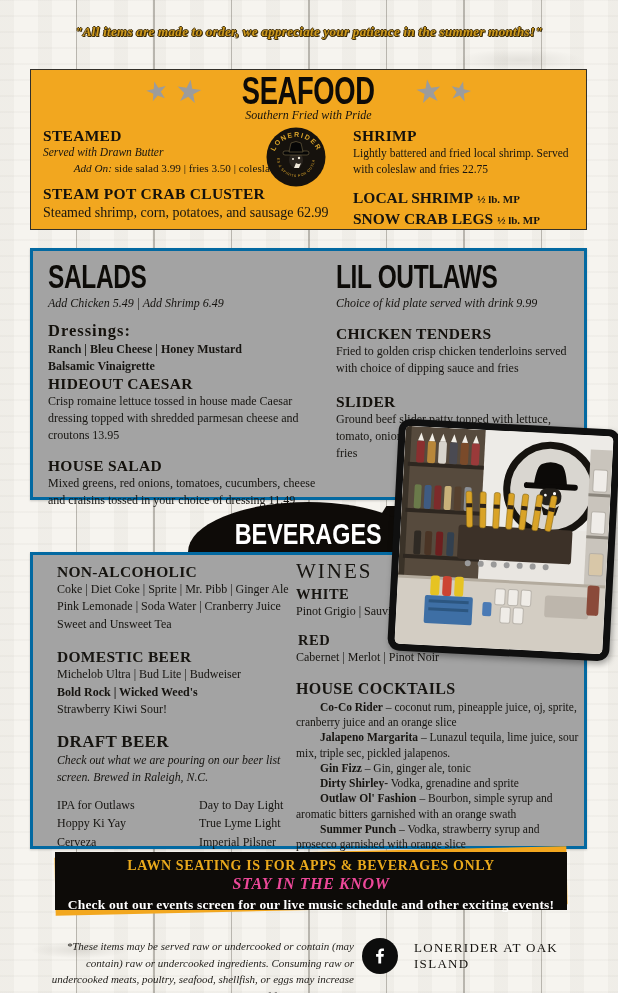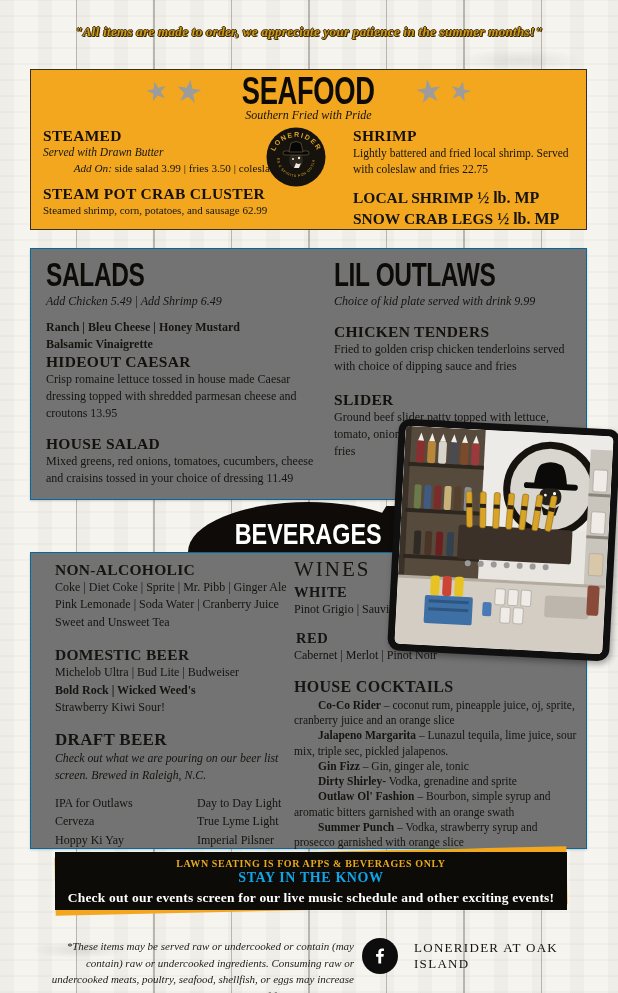--- a/index.html
+++ b/index.html
@@ -30,27 +30,27 @@
   .s2{font-size:31px;transform:rotate(8deg);margin-right:8px;}
   .s3{font-size:31px;transform:rotate(-8deg);margin-left:8px;}
   .s4{font-size:26px;transform:rotate(14deg);}
   .sea-title{font-size:38px;line-height:.9;transform:scaleX(.72);transform-origin:center;color:#0d0b08;}
   .sea-sub{font-style:italic;font-size:12px;margin-top:0;color:#14120e;}
   .col{position:absolute;box-sizing:border-box;}
   .sea-left{left:12px;top:57px;width:288px;}
   .sea-right{left:322px;top:57px;width:232px;}
   h3.mh{margin:0;font-size:15.5px;font-weight:700;letter-spacing:.3px;color:#14110c;}
   .note{font-style:italic;font-size:11.5px;line-height:1.35;}
-  .bd{font-size:11px;line-height:1.4;}
+  .bd{font-size:14px;line-height:1.4;}
   .nowrap{white-space:nowrap;text-align:center;}
   .gap9{height:9px;} .gap12{height:12px;}
-  .unit{font-size:16px;font-weight:700;}
+  .unit{font-size:11px;font-weight:700;}
   .logo{position:absolute;left:235px;top:57px;width:60px;height:60px;}
   
-  .card{position:absolute;background:#737373;border:1px solid #0369a1;box-sizing:border-box;box-shadow:0 1px 2px rgba(0,0,0,.18);}
+  .card{position:absolute;background:#a3a3a3;border:3px solid #0369a1;box-sizing:border-box;box-shadow:0 1px 2px rgba(0,0,0,.18);}
   .card1{left:30px;top:248px;width:557px;height:252px;}
   .card2{left:30px;top:552px;width:557px;height:297px;}
   .big-title{font-size:34px;line-height:1;transform-origin:left bottom;color:#0d0b08;}
   .sub-it{font-style:italic;font-size:12px;margin-top:3px;}
   .mitem{margin-top:10px;}
   .desc{font-size:12px;line-height:1.42;}
   .c1-left{left:15px;top:8px;width:282px;}
   .c1-right{left:303px;top:8px;width:248px;}
   
   .dome{position:absolute;left:188px;top:502px;width:240px;height:50px;background:#0e0b08;border-radius:50% 50% 0 0/100% 100% 0 0;z-index:3;}
@@ -67,22 +67,22 @@
   .wines-title{font-size:21px;font-weight:400;letter-spacing:2px;margin:0;}
   .wh{margin:2px 0 0;font-size:14.5px;font-weight:700;letter-spacing:.5px;}
   .ck{font-size:11.5px;line-height:1.33;}
   .ck .b{font-weight:700;margin-left:24px;}
   
   .photo{position:absolute;left:393px;top:424px;width:208px;height:218px;transform:rotate(3deg);border:7px solid #101010;border-radius:12px;overflow:hidden;z-index:5;background:#e7e4df;box-shadow:2px 3px 6px rgba(0,0,0,.35);}
   
   .banner{position:absolute;left:55px;top:849px;width:512px;height:64px;z-index:6;}
   .banner .yellow{position:absolute;inset:3px 0;background:#F2A71F;transform:rotate(-1.3deg);}
   .banner .black{position:absolute;inset:3px 0;background:#0d0b08;text-align:center;padding-top:6px;box-sizing:border-box;}
-  .bl1{font-size:10px;font-weight:700;color:#E9A91C;letter-spacing:.6px;}
-  .bl2{font-size:14px;font-weight:700;color:#0ea5e9;margin-top:1px;letter-spacing:.6px;}
+  .bl1{font-size:14px;font-weight:700;color:#E9A91C;letter-spacing:.6px;}
+  .bl2{font-size:16px;font-weight:700;color:#ec4899;margin-top:1px;letter-spacing:.6px;font-style:italic;}
   .bl3{font-size:13.5px;font-weight:700;color:#fff;margin-top:4px;letter-spacing:.2px;}
   
   .disclaimer{position:absolute;left:30px;top:938px;width:324px;text-align:right;font-style:italic;font-size:11px;line-height:1.5;color:#1d1b17;}
   .fb-row{position:absolute;left:362px;top:938px;display:flex;align-items:center;gap:16px;z-index:6;}
   .fb-circle{width:36px;height:36px;border-radius:50%;background:#0d0d0d;display:flex;align-items:center;justify-content:center;}
   .fb-label{font-size:13px;letter-spacing:1.3px;color:#14120e;}
 </style>
 </head>
 <body>
 
@@ -139,20 +139,21 @@
       <rect x="17" y="24" width="26" height="4" rx="2" fill="#060606" stroke="#8a7a52" stroke-width="0.5"></rect>
       <path d="M23,25 l2,-9 q5,-3 10,0 l2,9 z" fill="#060606" stroke="#8a7a52" stroke-width="0.5"></path>
     </svg>
   </div>
 
   <div class="card card1">
     <div class="col c1-left">
       <span class="display big-title">SALADS</span>
       <div class="sub-it">Add Chicken 5.49 | Add Shrimp 6.49</div>
       <div class="mitem">
+        <h3 class="mh" style="font-size:16.5px;letter-spacing:1px;">Dressings:</h3>
         <div class="desc" style="font-weight:700;">Ranch | Bleu Cheese | Honey Mustard</div>
         <div class="desc" style="font-weight:700;">Balsamic Vinaigrette</div>
       </div>
       <div class="mitem" style="margin-top:0;">
         <h3 class="mh">HIDEOUT CAESAR</h3>
         <div class="desc">Crisp romaine lettuce tossed in house made Caesar dressing topped with shredded parmesan cheese and croutons 13.95</div>
       </div>
       <div class="mitem" style="margin-top:13px;">
         <h3 class="mh">HOUSE SALAD</h3>
         <div class="desc">Mixed greens, red onions, tomatoes, cucumbers, cheese and craisins tossed in your choice of dressing 11.49</div>
@@ -185,22 +186,22 @@
       <div class="lines">Sweet and Unsweet Tea</div>
       <h3 class="h-sec" style="margin-top:15px;">DOMESTIC BEER</h3>
       <div class="lines">Michelob Ultra | Bud Lite | Budweiser</div>
       <div class="lines" style="font-weight:700;">Bold Rock | Wicked Weed's</div>
       <div class="lines">Strawberry Kiwi Sour!</div>
       <h3 class="h-sec" style="margin-top:14px;font-size:17px;">DRAFT BEER</h3>
       <div class="lines" style="font-style:italic;font-size:11.8px;">Check out what we are pouring on our beer list screen. Brewed in Raleigh, N.C.</div>
       <div class="beer-cols">
         <div class="beer-col one">
           <div>IPA for Outlaws</div>
+          <div>Hoppy Ki Yay</div>
           <div>Cerveza</div>
-          <div>Hoppy Ki Yay</div>
           <div>Shotgun Betty</div>
           <div>Sweet Josie</div>
         </div>
         <div class="beer-col">
           <div>Day to Day Light</div>
           <div>True Lyme Light</div>
           <div>Imperial Pilsner</div>
           <div>Kolsch</div>
           <div>Peacemaker</div>
         </div>

